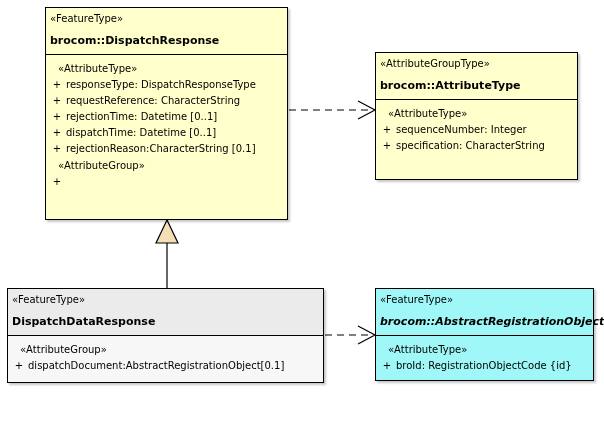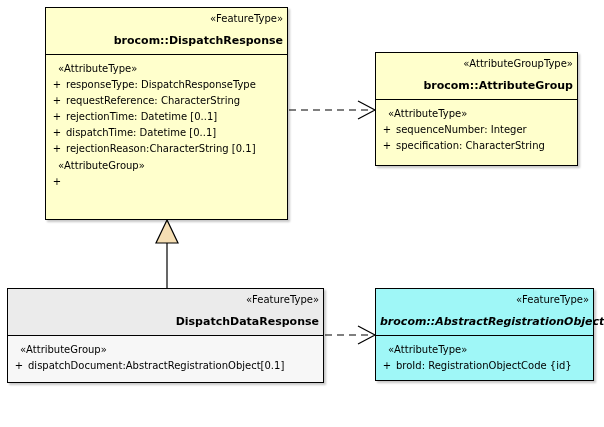--- a/index.html
+++ b/index.html
@@ -30,21 +30,21 @@
     position: absolute;
     box-sizing: border-box;
     border: 1px solid #000000;
     box-shadow: 2px 2px 2px rgba(0,0,0,0.22);
     background: #ffffcc;
     z-index: 5;
   }
   .uml-header {
     box-sizing: border-box;
     padding: 5px 4px 4px 4px;
-    text-align: right;
+    text-align: left;
     border-bottom: 1px solid #000000;
     line-height: 1.25;
   }
   .stereotype {
     display: block;
     font-size: 10px;
     font-weight: normal;
     color: #000000;
     letter-spacing: 0px;
   }
@@ -85,21 +85,21 @@
   }
 
   
   #class-dispatch-response {
     left: 45px;  top: 7px;   width: 243px; height: 213px;
     background: #ffffcc;
   }
   #class-dispatch-response .uml-header { height: 47px; }
 
   #class-criterion-error {
-    left: 375px; top: 52px;  width: 203px; height: 114px;
+    left: 375px; top: 52px;  width: 203px; height: 128px;
     background: #ffffcc;
   }
   #class-criterion-error .uml-header { height: 47px; }
 
   #class-dispatch-data-response {
     left: 7px;   top: 288px; width: 317px; height: 95px;
     background: #f7f7f7;
   }
   #class-dispatch-data-response .uml-header {
     height: 47px;
@@ -172,21 +172,21 @@
     <div class="group-label">«AttributeGroup»</div>
     <div class="attr-row">
       <span class="attr-vis">+</span>
     </div>
   </div>
 </div>
 
 <div class="uml-class" id="class-criterion-error">
   <div class="uml-header">
     <span class="stereotype">«AttributeGroupType»</span>
-    <span class="class-name">brocom::AttributeGroup</span>
+    <span class="class-name">brocom::AttributeType</span>
   </div>
   <div class="uml-body">
     <div class="group-label">«AttributeType»</div>
     <div class="attr-row">
       <span class="attr-vis">+</span>
       <span class="attr-text">sequenceNumber: Integer</span>
     </div>
     <div class="attr-row">
       <span class="attr-vis">+</span>
       <span class="attr-text">specification: CharacterString</span>

